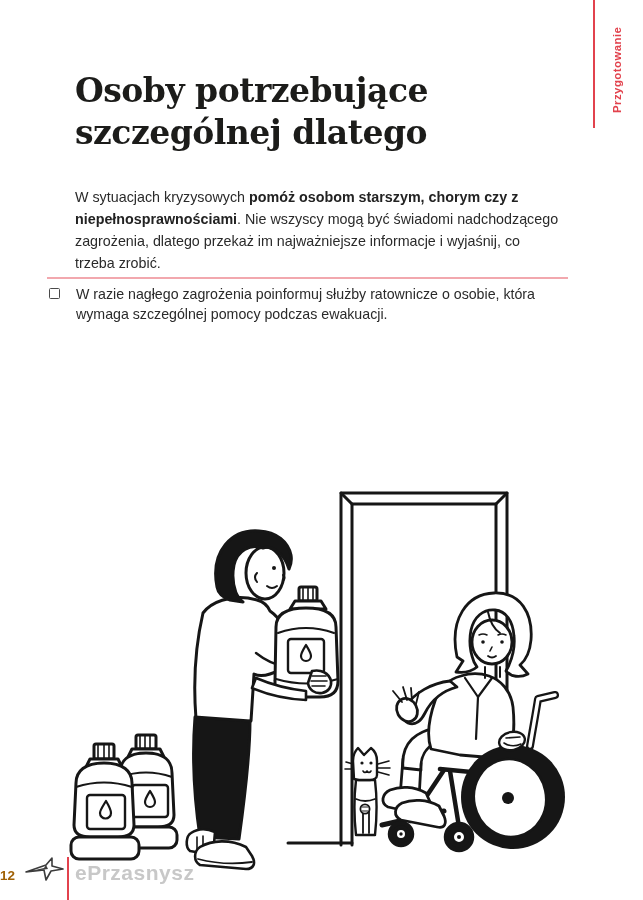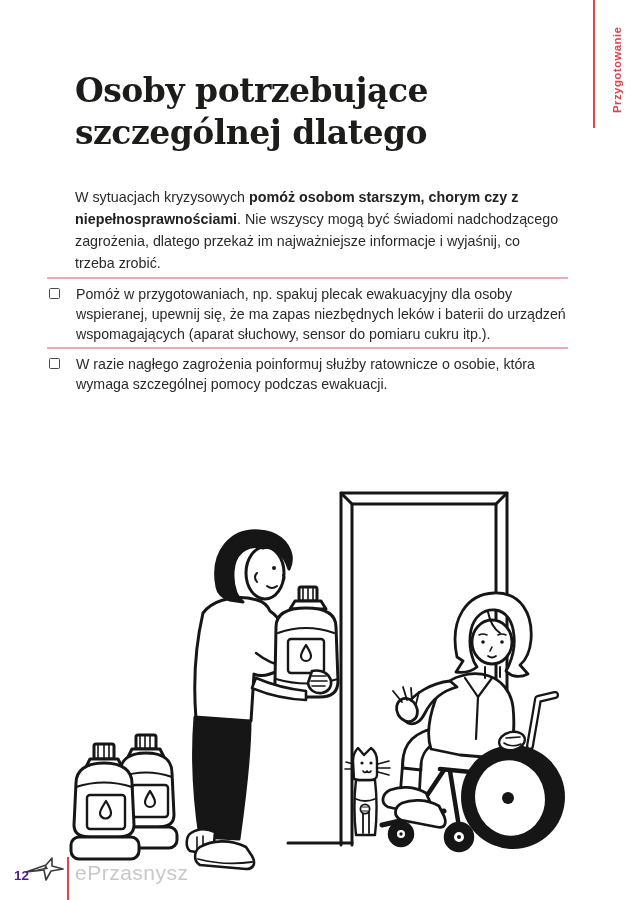--- a/index.html
+++ b/index.html
@@ -32,48 +32,44 @@
   .checkbox {
     flex:0 0 auto; width:11px; height:11px; margin:4px 16px 0 2px;
     border:1.7px solid #4a4a4a; border-radius:1.5px; background:#fff;
   }
   .check-text { font-size:14.2px; line-height:20px; color:#2a2a2a; }
   
   .more-info { position:absolute; left:75px; top:436px; width:492px; font-size:14.3px; line-height:22px; color:#2a2a2a; }
   
   .illustration { position:absolute; left:60px; top:485px; width:520px; height:390px; }
   
-  .page-number { position:absolute; left:14px; top:868px; font-size:13.5px; font-weight:700; color:#4c1d95; }
+  .page-number { position:absolute; left:0; top:868px; font-size:13.5px; font-weight:700; color:#a16207; }
   .footer-star { position:absolute; left:24px; top:856px; }
   .footer-divider { position:absolute; left:67px; top:857px; width:2px; height:43px; background:#e2424d; }
   .footer-logo {
-    position:absolute; left:75px; top:861px; font-size:21px; font-weight:400;
+    position:absolute; left:75px; top:861px; font-size:21px; font-weight:700;
     letter-spacing:0.5px; color:#c8c8c8;
   }
 </style>
 </head>
 <body>
 
 <div class="page">
 
   <div class="rail-line"></div>
   <div class="rail-label">Przygotowanie</div>
 
   <h1 class="title">
     <span>Osoby potrzebujące</span>
     <span>szczególnej dlatego</span>
   </h1>
 
   <p class="intro"><span>W sytuacjach kryzysowych </span><b>pomóż osobom starszym, chorym czy z niepełnosprawnościami</b><span>. Nie wszyscy mogą być świadomi nadchodzącego zagrożenia, dlatego przekaż im najważniejsze informacje i wyjaśnij, co trzeba zrobić.</span></p>
 
   <div class="checklist">
-    <div class="check-item">
-      <span class="checkbox"></span>
-      <span class="check-text">Pomóż w przygotowaniach, np. spakuj plecak ewakuacyjny dla osoby wspieranej, upewnij się, że ma zapas niezbędnych leków i baterii do urządzeń wspomagających (aparat słuchowy, sensor do pomiaru cukru itp.).</span>
-    </div>
     <div class="check-item">
       <span class="checkbox"></span>
       <span class="check-text">W razie nagłego zagrożenia poinformuj służby ratownicze o osobie, która wymaga szczególnej pomocy podczas ewakuacji.</span>
     </div>
   </div>
 
 
   <svg class="illustration" viewBox="0 0 520 390" fill="none" stroke="#161616" stroke-width="3" stroke-linecap="round" stroke-linejoin="round">
 
     <g>

